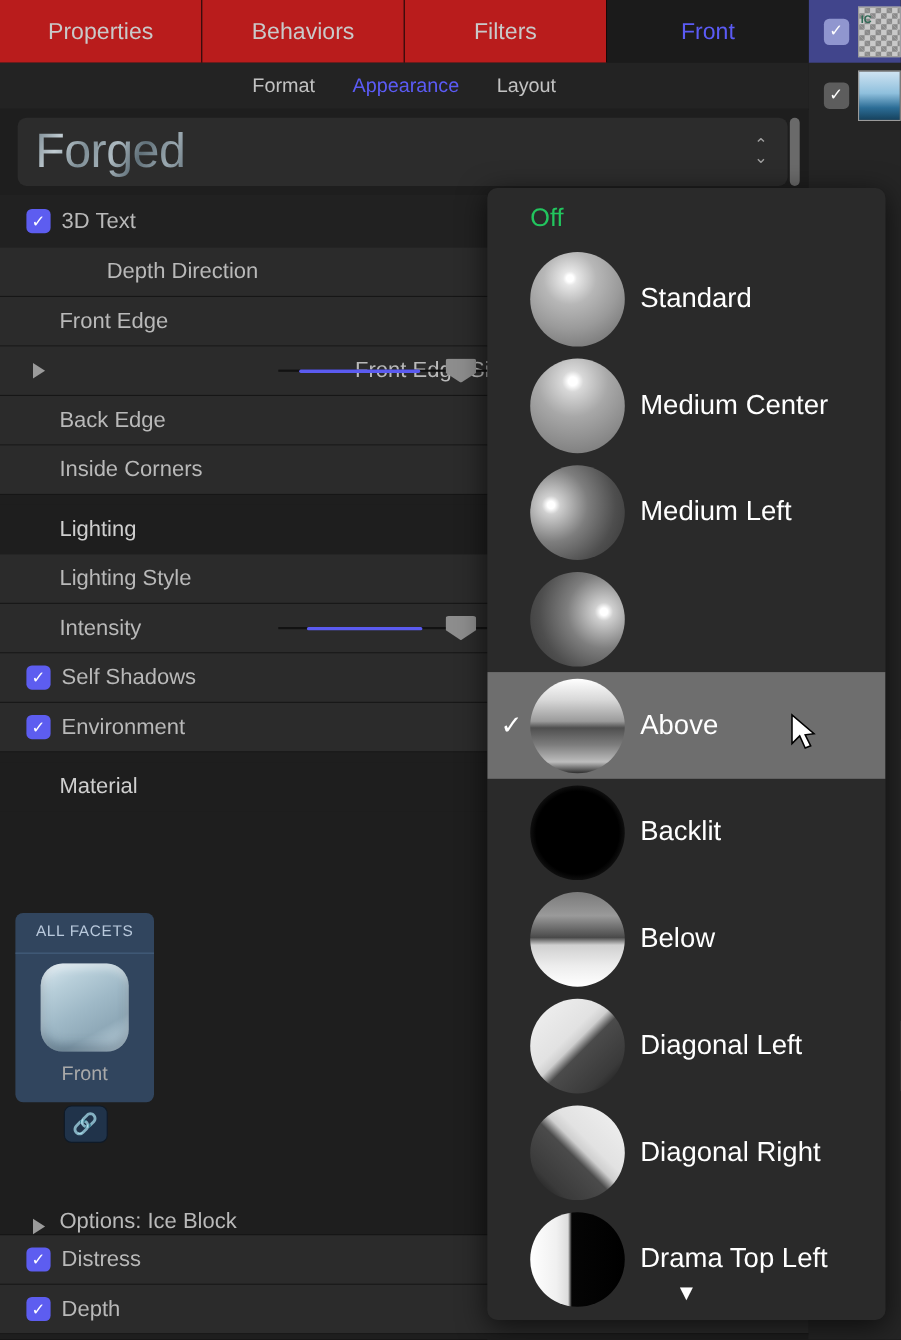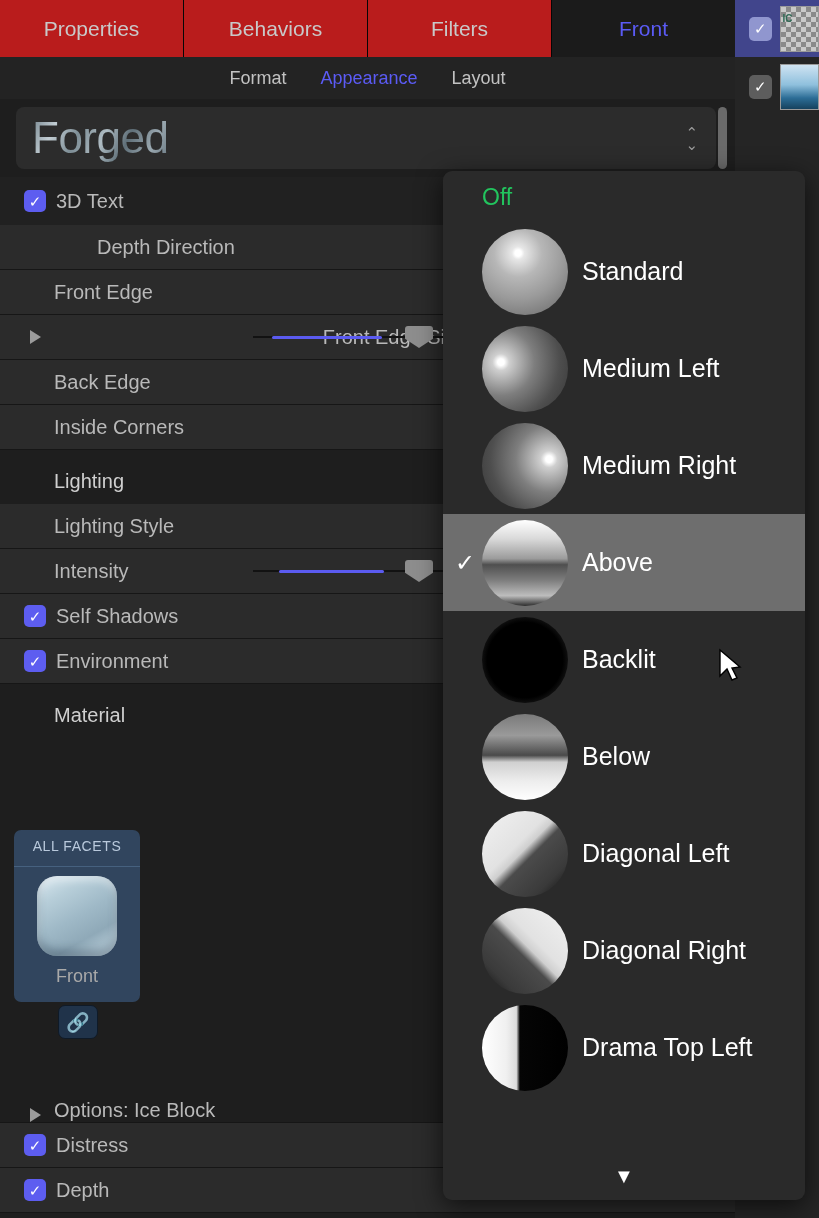--- a/index.html
+++ b/index.html
@@ -278,29 +278,32 @@
   <div class="popup">
     <div class="pop-off">
       <span>Off</span>
     </div>
 
     <div class="pitem">
       <div class="sphere" style="background:radial-gradient(circle at 42% 28%,#ffffff 0 4%,#e7e7e7 8%,#b7b7b7 30%,#9a9a9a 58%,#7b7b7b 82%,#6a6a6a 100%);"></div>
       <span class="plabel">Standard</span>
     </div>
 
+    <div class="pitem">
+      <div class="sphere" style="background:radial-gradient(circle at 45% 24%,#ffffff 0 5%,#d8d8d8 12%,#a8a8a8 40%,#8c8c8c 70%,#6e6e6e 100%);"></div>
+      <span class="plabel">Medium Center</span>
+    </div>
 
     <div class="pitem">
       <div class="sphere" style="background:radial-gradient(circle at 22% 42%,#ffffff 0 4%,#cfcfcf 10%,#7e7e7e 40%,#4e4e4e 70%,#343434 100%);"></div>
       <span class="plabel">Medium Left</span>
     </div>
 
     <div class="pitem">
       <div class="sphere" style="background:radial-gradient(circle at 78% 42%,#ffffff 0 4%,#cfcfcf 10%,#7e7e7e 40%,#4e4e4e 70%,#343434 100%);"></div>
-      <span class="plabel">Medium Right</span>
     </div>
 
     <div class="pitem sel">
       <span class="pcheck">✓</span>
       <div class="sphere" style="background:linear-gradient(180deg,#ffffff 0%,#d9d9d9 22%,#9b9b9b 45%,#4f4f4f 52%,#7d7d7d 70%,#bdbdbd 88%,#2c2c2c 100%);"></div>
       <span class="plabel">Above</span>
     </div>
 
     <div class="pitem">
       <div class="sphere" style="background:radial-gradient(circle at 50% 50%,#000 0 62%,#111 72%,#cfcfcf 93%,#f5f5f5 100%);"></div>

